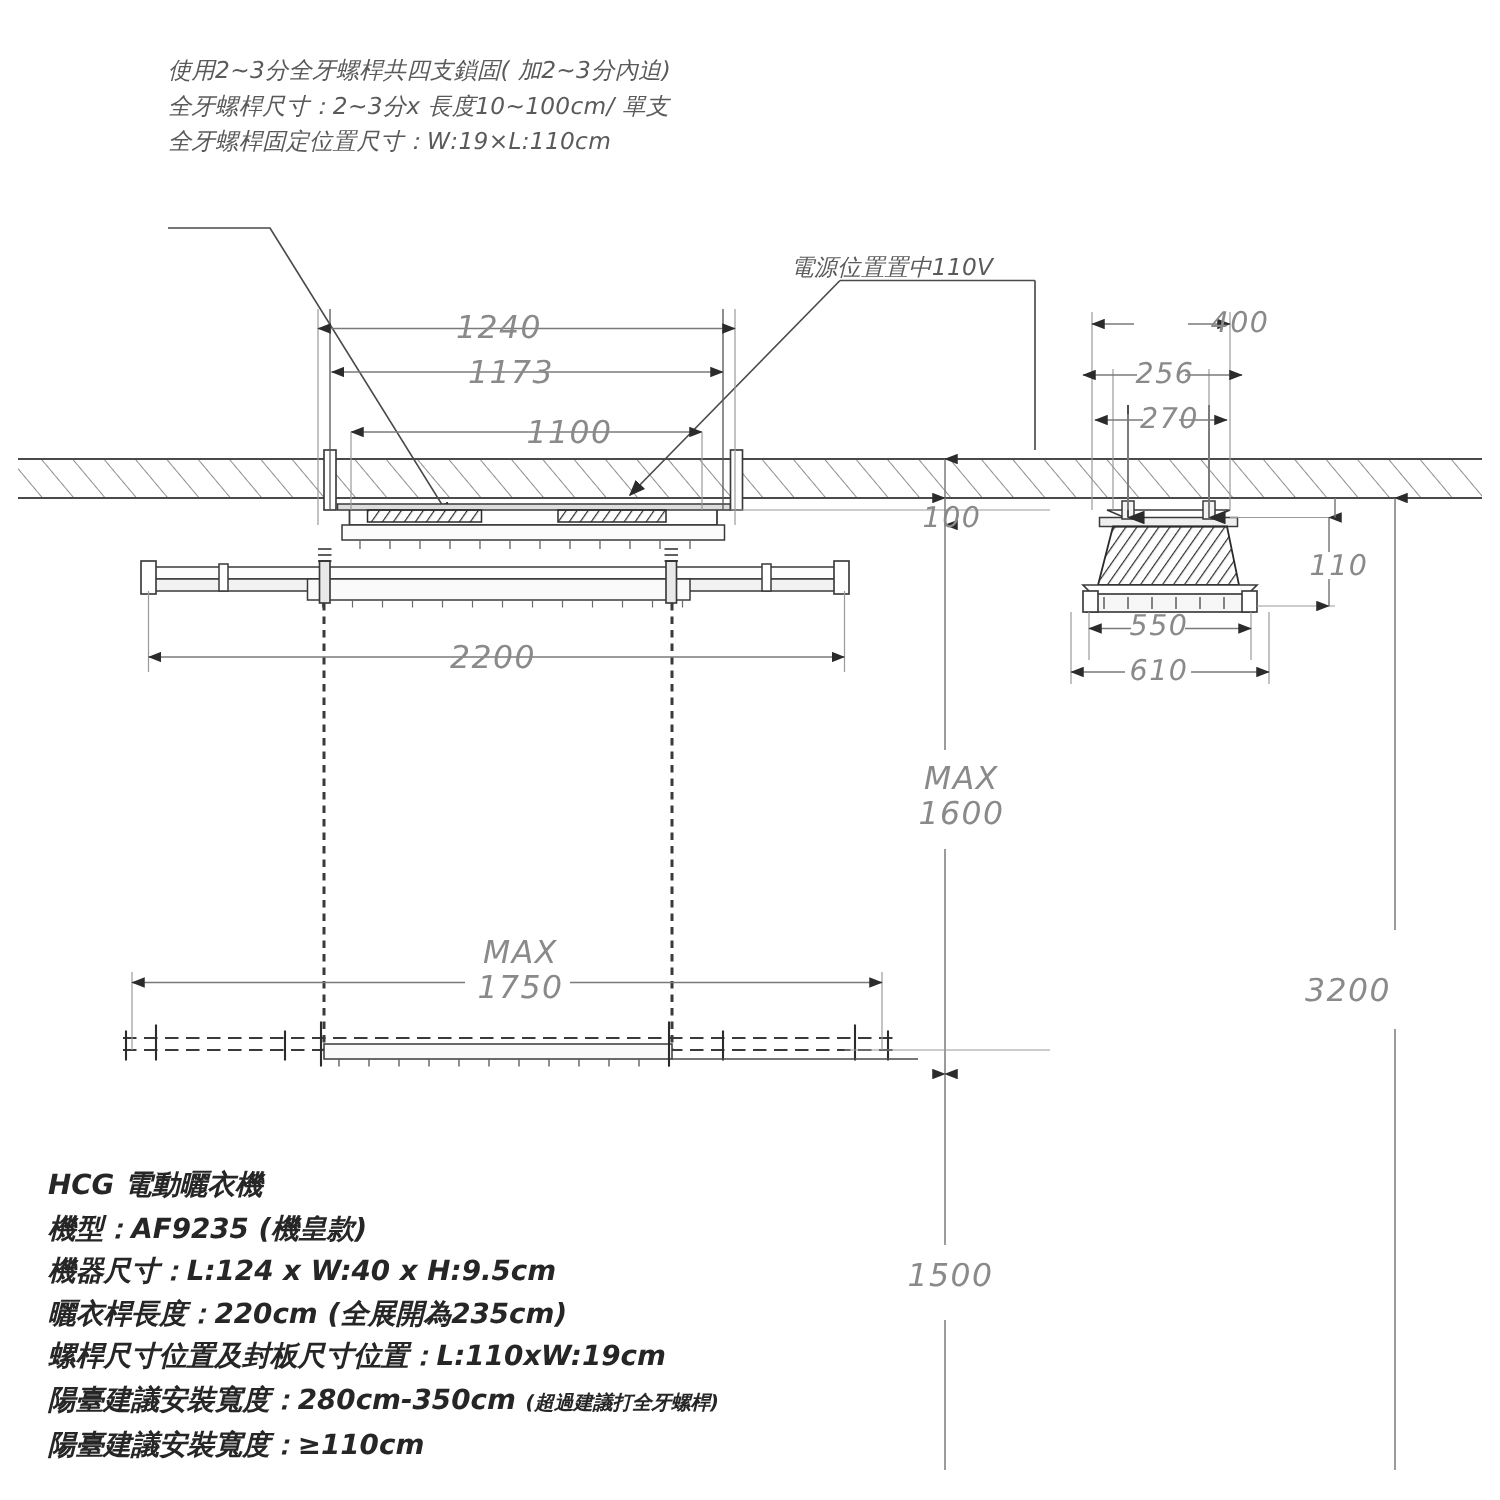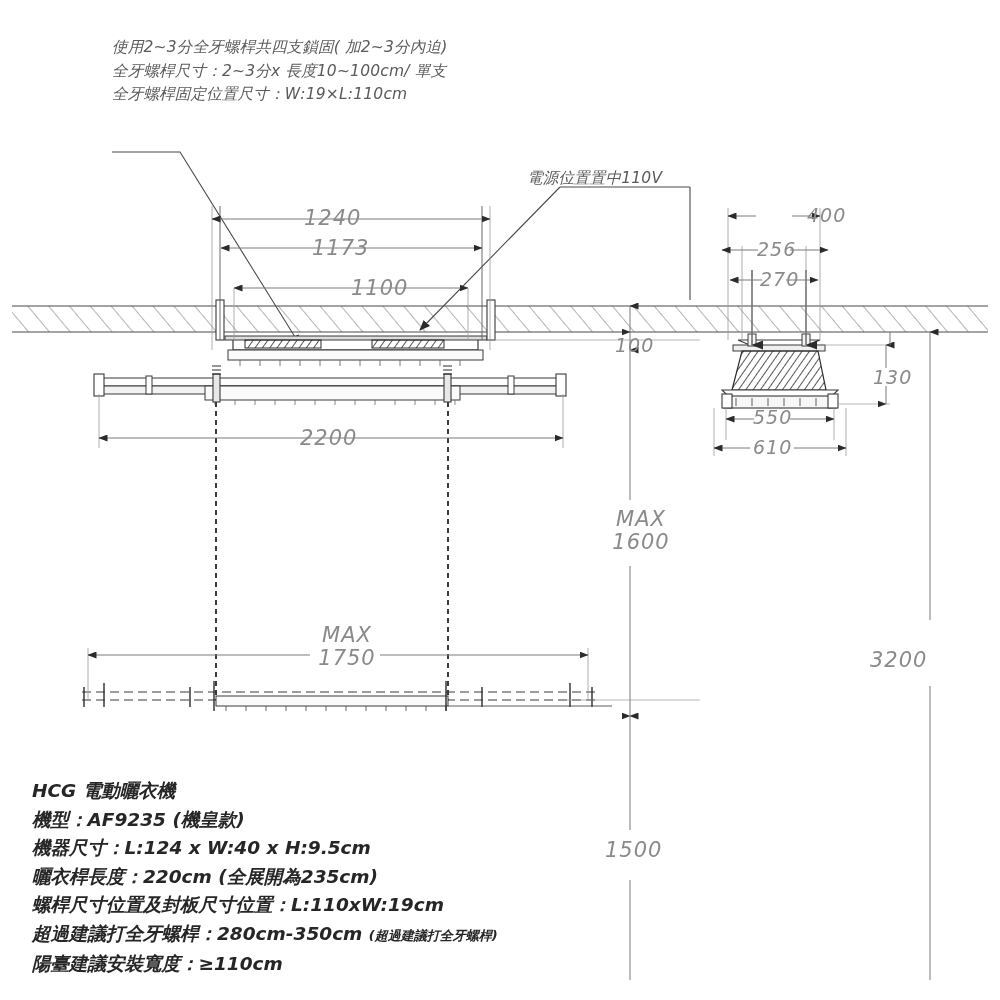--- a/index.html
+++ b/index.html
@@ -348,27 +348,27 @@
     <span style="display:block">MAX</span>
     <span style="display:block">1750</span>
   </div>
 
   <div class="dimtext" style="left:870px; top:648px;">3200</div>
   <div class="dimtext" style="left:605px; top:838px;">1500</div>
 
   <div class="dimtext sm" style="left:787px; top:204px;margin-left:20px;">400</div>
   <div class="dimtext sm" style="left:757px; top:238px;">256</div>
   <div class="dimtext sm" style="left:760px; top:268px;">270</div>
-  <div class="dimtext sm" style="left:873px; top:366px;">130</div>
+  <div class="dimtext sm" style="left:873px; top:366px;">110</div>
   <div class="dimtext sm" style="left:753px; top:406px;">550</div>
   <div class="dimtext sm" style="left:753px; top:436px;">610</div>
 
   <div class="spec-block">
     <span class="spec-line">HCG 電動曬衣機</span>
     <span class="spec-line">機型：AF9235 (機皇款)</span>
     <span class="spec-line">機器尺寸：L:124 x W:40 x H:9.5cm</span>
     <span class="spec-line">曬衣桿長度：220cm (全展開為235cm)</span>
     <span class="spec-line">螺桿尺寸位置及封板尺寸位置：L:110xW:19cm</span>
-    <span class="spec-line"><span>超過建議打全牙螺桿：280cm-350cm </span><span class="spec-small">(超過建議打全牙螺桿)</span></span>
+    <span class="spec-line"><span>陽臺建議安裝寬度：280cm-350cm </span><span class="spec-small">(超過建議打全牙螺桿)</span></span>
     <span class="spec-line">陽臺建議安裝寬度：≥110cm</span>
   </div>
 
 </div>
 
 </body></html>

